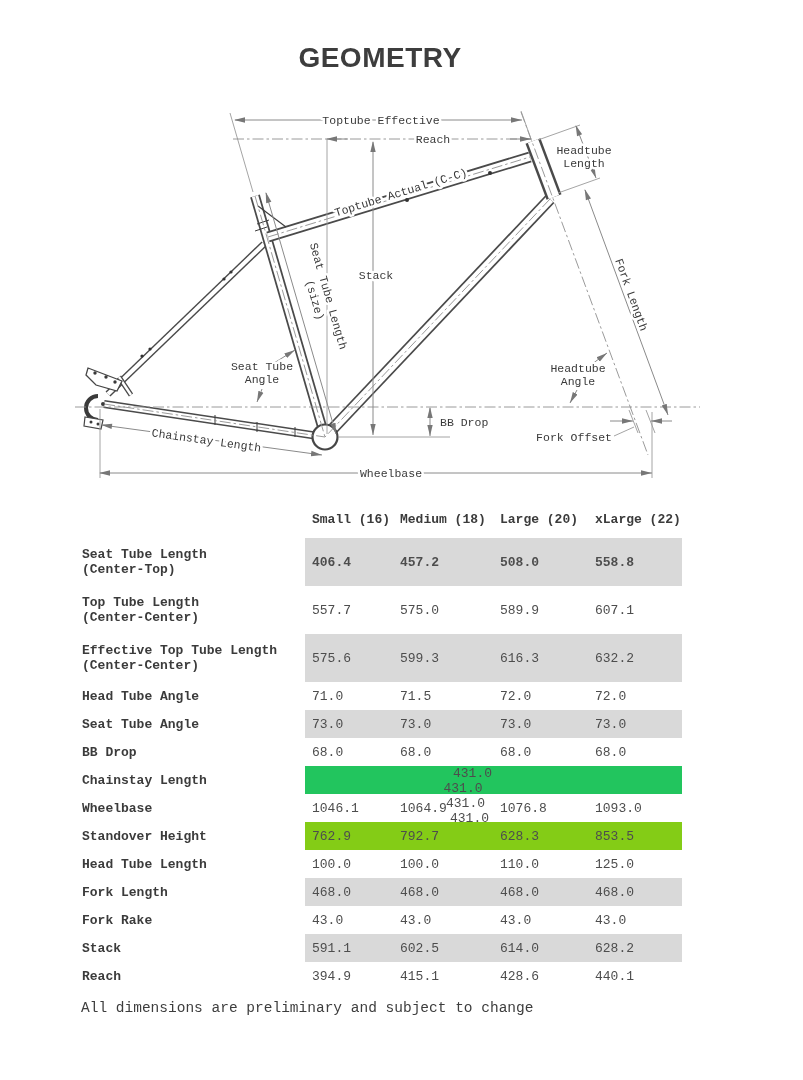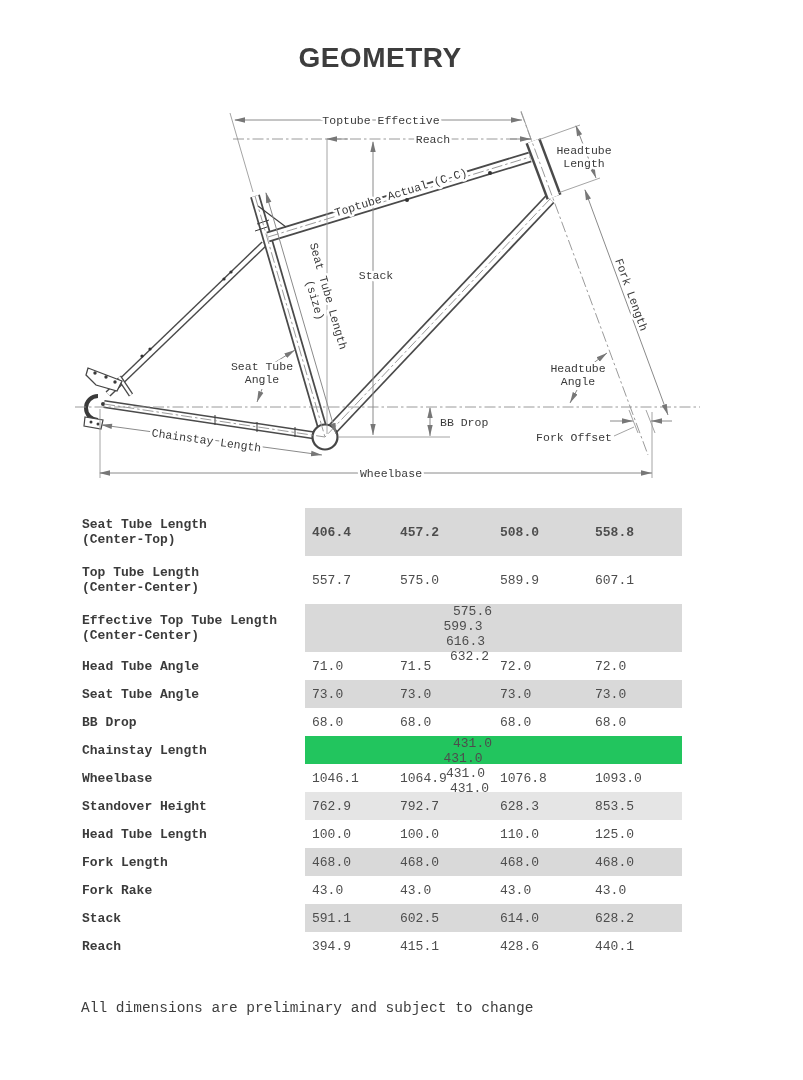--- a/index.html
+++ b/index.html
@@ -180,20 +180,27 @@
     <text class="lbl mid" transform="translate(206,444) rotate(8)">Chainstay Length</text>
     <text class="lbl mid" x="391" y="477">Wheelbase</text>
     <text class="lbl mid" x="578" y="372">Headtube</text>
     <text class="lbl mid" x="578" y="385">Angle</text>
     <text class="lbl mid" transform="translate(628,296) rotate(70)">Fork Length</text>
     <text class="lbl" text-anchor="end" x="612" y="441">Fork Offset</text>
   </g>
 </svg>
 
 <div class="geo-table">
+  <div class="thead">
+    <div class="spacer"></div>
+  <div class="cell c1 hdr">Small (16)</div>
+      <div class="cell c2 hdr">Medium (18)</div>
+      <div class="cell c3 hdr">Large (20)</div>
+      <div class="cell c4 hdr">xLarge (22)</div>
+    </div>
   <div>
       <div class="trow tall">
         <div class="labcell">
           <div>Seat Tube Length</div>
           <div>(Center-Top)</div>
         </div>
         <div class="vals" style="background: rgb(217, 217, 217); font-weight: bold;">
           <div class="cell c1">406.4</div>
           <div class="cell c2">457.2</div>
           <div class="cell c3">508.0</div>
@@ -210,21 +217,21 @@
           <div class="cell c2">575.0</div>
           <div class="cell c3">589.9</div>
           <div class="cell c4">607.1</div>
         </div>
       </div>
       <div class="trow tall">
         <div class="labcell">
           <div>Effective Top Tube Length</div>
           <div>(Center-Center)</div>
         </div>
-        <div class="vals" style="background: rgb(217, 217, 217); flex-direction: column;">
+        <div class="vals" style="background: rgb(217, 217, 217);">
           <div class="cell c1">575.6</div>
           <div class="cell c2">599.3</div>
           <div class="cell c3">616.3</div>
           <div class="cell c4">632.2</div>
         </div>
       </div>
       <div class="trow">
         <div class="labcell">
           <div>Head Tube Angle</div>
         </div>
@@ -276,21 +283,21 @@
           <div class="cell c1">1046.1</div>
           <div class="cell c2">1064.9</div>
           <div class="cell c3">1076.8</div>
           <div class="cell c4">1093.0</div>
         </div>
       </div>
       <div class="trow">
         <div class="labcell">
           <div>Standover Height</div>
         </div>
-        <div class="vals" style="background: #e5e5e5;">
+        <div class="vals" style="background: #84cc16;">
           <div class="cell c1">762.9</div>
           <div class="cell c2">792.7</div>
           <div class="cell c3">628.3</div>
           <div class="cell c4">853.5</div>
         </div>
       </div>
       <div class="trow">
         <div class="labcell">
           <div>Head Tube Length</div>
         </div>

